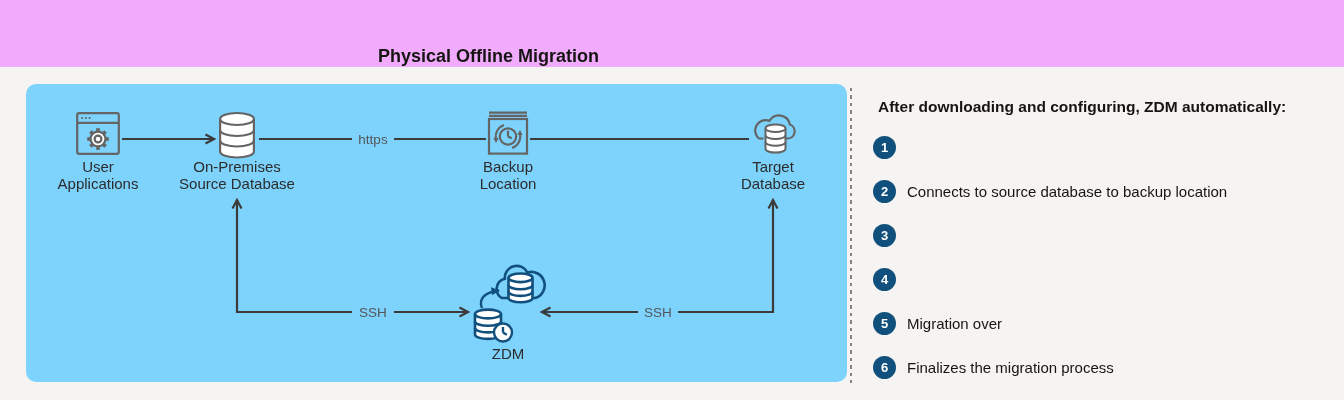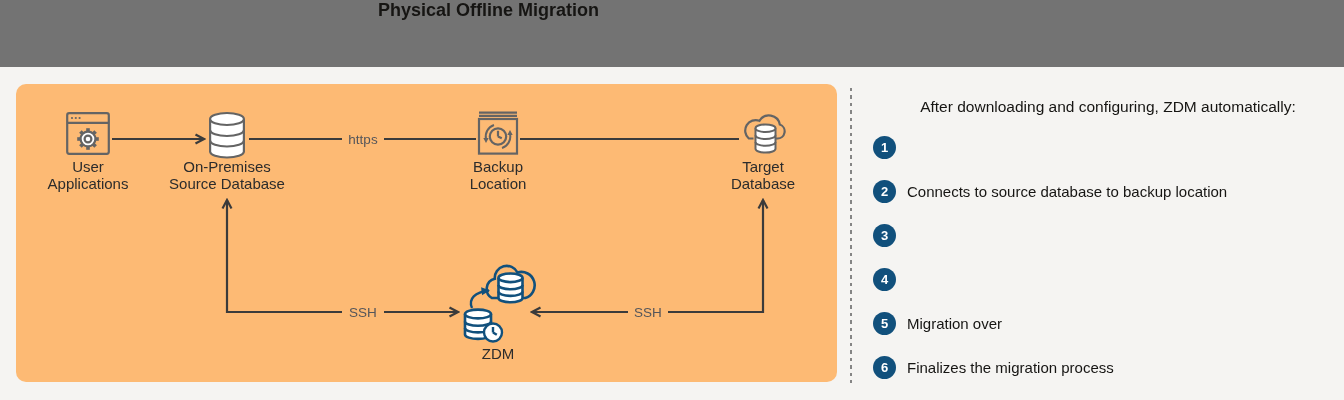--- a/index.html
+++ b/index.html
@@ -2,33 +2,33 @@
 <html><head>
 <meta charset="utf-8">
 <style>
   html,body{margin:0;padding:0;}
   body{
     width:1344px;height:400px;position:relative;overflow:hidden;
     background:#f5f4f2;
     font-family:"Liberation Sans", sans-serif;
     color:#161513;
   }
-  .banner{height:67px;background:#737373;display:flex;align-items:flex-start;}
+  .banner{height:67px;background:#f0abfc;display:flex;align-items:flex-end;}
   .banner-title{padding-left:378px;font-size:18px;font-weight:bold;color:#161513;}
   .panel{
-    position:absolute;left:16px;top:84px;width:821px;height:298px;
-    background:#fdba74;border-radius:10px;
+    position:absolute;left:26px;top:84px;width:821px;height:298px;
+    background:#7dd3fc;border-radius:10px;
   }
   .panel svg{display:block;}
   .divider{
     position:absolute;left:850px;top:88px;width:2px;height:295px;
     background-image:repeating-linear-gradient(to bottom,#858585 0px,#858585 3.5px,transparent 3.5px,transparent 7.5px);
   }
   .sidebar{position:absolute;left:873px;top:99px;width:465px;}
-  .sidebar-heading{font-size:15.5px;font-weight:normal;color:#161513;margin:0 0 0 5px;line-height:16px;text-align:center;}
+  .sidebar-heading{font-size:15.5px;font-weight:bold;color:#161513;margin:0 0 0 5px;line-height:16px;}
   .steps{margin-top:21px;display:flex;flex-direction:column;gap:21px;}
   .step{display:flex;align-items:center;gap:11px;}
   .step-badge{
     flex:0 0 auto;width:23px;height:23px;border-radius:50%;
     background:#11507c;color:#ffffff;font-size:13px;font-weight:bold;
     display:flex;align-items:center;justify-content:center;line-height:1;
   }
   .step-text{font-size:15px;color:#161513;line-height:18px;}
   text{font-family:"Liberation Sans", sans-serif;}
   .node-label{font-size:15px;fill:#2c2c2c;}

